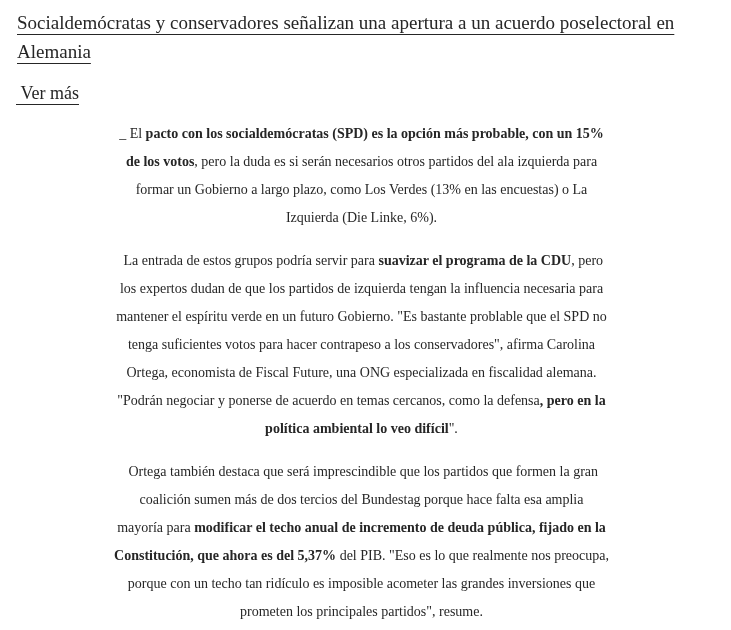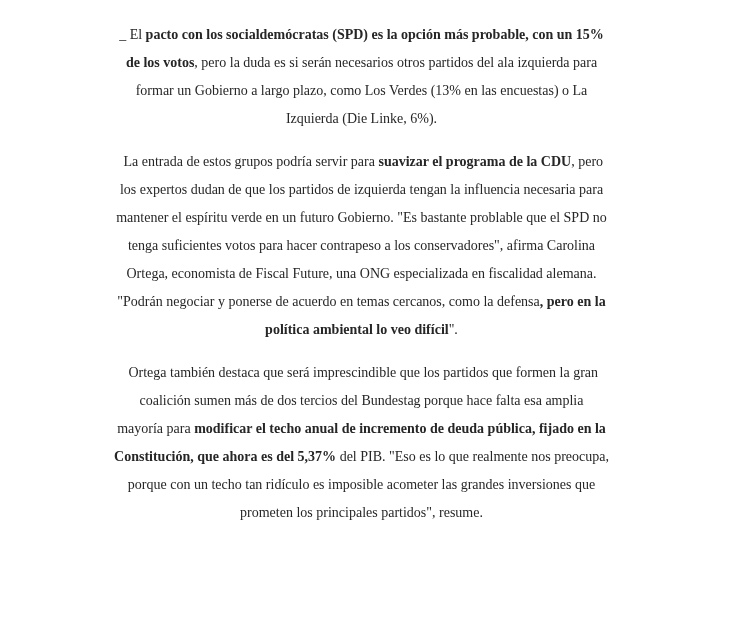--- a/index.html
+++ b/index.html
@@ -49,21 +49,28 @@
   }
   .para .b {
     font-weight: bold;
   }
 </style>
 </head>
 <body style="color: rgb(38, 38, 38); background: rgb(255, 255, 255);">
 
 <main>
 
+  <div class="headline-wrap">
+    <a class="link pre" href="#">Socialdemócratas y conservadores señalizan una apertura a un acuerdo poselectoral en
+Alemania</a>
+  </div>
 
+  <div class="vermas-wrap">
+    <a class="link pre" href="#">&nbsp;Ver más</a>
+  </div>
 
   <p class="para"><span class="">_&nbsp;El </span><span class="b">pacto con los socialdemócratas (SPD) es la opción más probable, con un 15%
 de los votos</span><span class="">, pero la duda es si serán necesarios otros partidos del ala izquierda para
 formar un Gobierno a largo plazo, como Los Verdes (13% en las encuestas) o La
 Izquierda (Die Linke, 6%).</span></p>
   <p class="para"><span class="">&nbsp;La entrada de estos grupos podría servir para </span><span class="b">suavizar el programa de la CDU</span><span class="">, pero
 los expertos dudan de que los partidos de izquierda tengan la influencia necesaria para
 mantener el espíritu verde en un futuro Gobierno. "Es bastante problable que el SPD no
 tenga suficientes votos para hacer contrapeso a los conservadores", afirma Carolina
 Ortega, economista de Fiscal Future, una ONG especializada en fiscalidad alemana.

